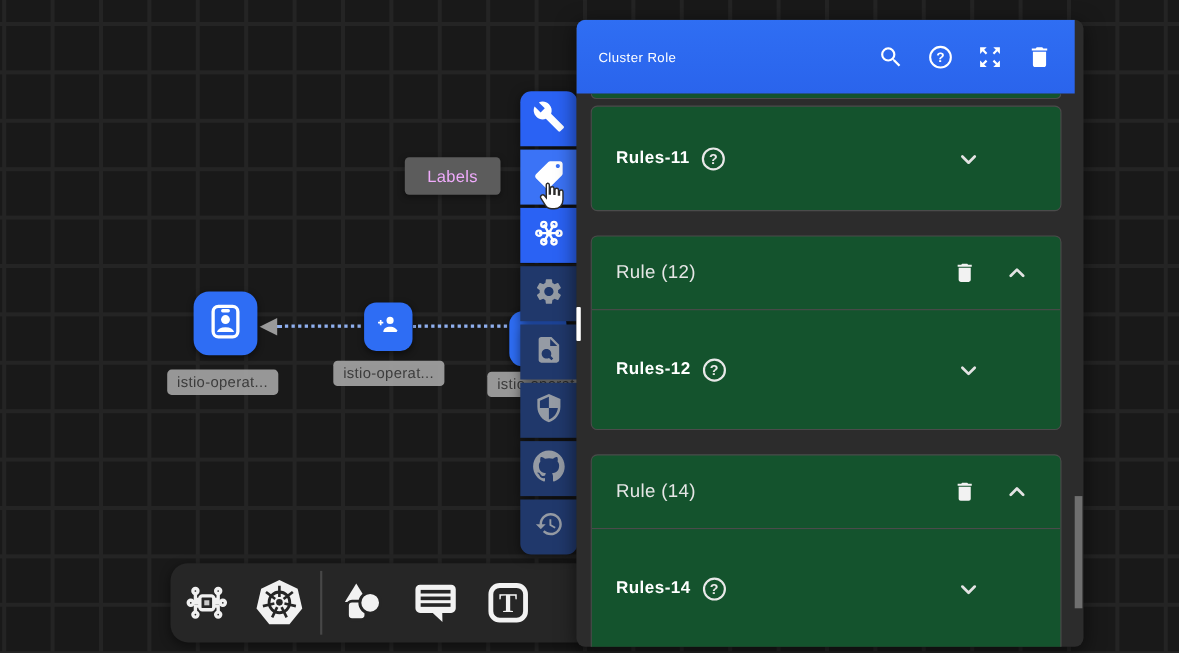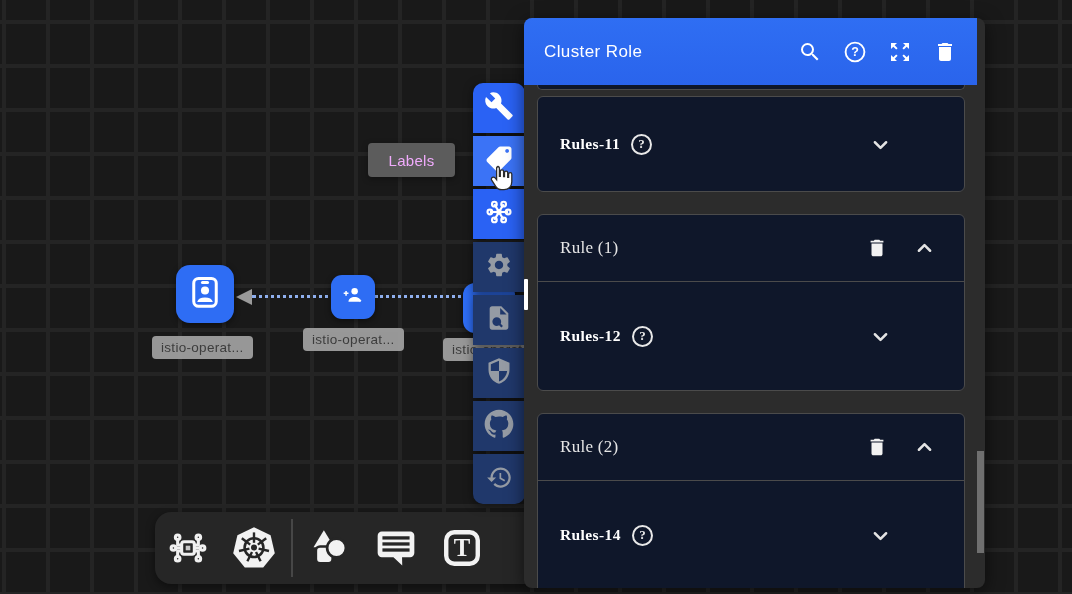--- a/index.html
+++ b/index.html
@@ -36,25 +36,25 @@
   #bottom-toolbar { position:absolute; left:155px; top:512px; width:388px; height:72px; background:#262626; border-radius:16px;
     display:flex; align-items:center; box-shadow:0 3px 10px rgba(0,0,0,.45); }
   .bt-btn { width:66px; height:64px; display:flex; align-items:center; justify-content:center; color:#f0f0f0; cursor:pointer; }
   .bt-divider { width:2px; height:58px; background:#474747; margin:0 4px; }
 
   
   #panel { position:absolute; left:524px; top:18px; width:461px; height:570px; background:#2c2c2c; border-radius:8px; overflow:hidden;
     box-shadow:0 4px 18px rgba(0,0,0,.55); }
   #panel-header { position:absolute; left:0; top:0; width:453px; height:67px; background:linear-gradient(180deg,#2f6ef3,#2a64ec);
     display:flex; align-items:center; padding:0 20px; }
-  #panel-title { color:#ffffff; font-size:17px; letter-spacing:.4px; flex:0 0 auto; }
+  #panel-title { color:#ffffff; font-size:12px; letter-spacing:.4px; flex:0 0 auto; }
   #panel-header .spacer { flex:1; }
   .hdr-icon { width:24px; height:24px; margin-left:21px; color:#ffffff; display:flex; align-items:center; justify-content:center; cursor:pointer; }
   #panel-body { position:absolute; left:0; top:67px; width:453px; bottom:0; }
-  .card { margin:0 12px 0 13px; background:#0f172a; border:1px solid #4b4b4b; border-radius:6px; overflow:hidden;font-family:Liberation Serif, serif; }
+  .card { margin:0 12px 0 13px; background:#14532d; border:1px solid #4b4b4b; border-radius:6px; overflow:hidden; }
   .card-sliver { height:5px; border-top:none; border-radius:0 0 6px 6px; }
   .card-gap22 { margin-top:22px; }
   .card-gap6 { margin-top:6px; }
   .rule-header { height:67px; display:flex; align-items:center; padding:0 26px 0 22px; border-bottom:1px solid #4b4b4b; }
   .rule-title { color:#e6e6e6; font-size:17px; letter-spacing:.3px; flex:0 0 auto; }
   .rule-header .spacer, .field-row .spacer { flex:1; }
   .icon-btn { display:flex; align-items:center; justify-content:center; cursor:pointer; color:#f0f0f0; }
   .rule-header .trash-btn { width:24px; height:24px; margin-right:22px; }
   .field-row { display:flex; align-items:center; padding:0 70px 0 22px; }
   .field-row.h96 { height:94px; }
@@ -250,21 +250,21 @@
           <span class="icon-btn">
             <svg viewBox="0 0 24 24" width="27" height="27">
                 <path d="M7 10l5 5 5-5" fill="none" stroke="#e3e3e3" stroke-width="2.2" stroke-linecap="round" stroke-linejoin="round"></path>
               </svg>
           </span>
         </div>
       </div>
 
       <div class="card card-gap22">
         <div class="rule-header">
-          <span class="rule-title">Rule (1)</span>
+          <span class="rule-title">Rule (12)</span>
           <span class="spacer"></span>
           <span class="icon-btn trash-btn">
             <svg viewBox="0 0 24 24" width="22" height="22" fill="#f2f2f2">
                 <path d="M6 19c0 1.1.9 2 2 2h8c1.1 0 2-.9 2-2V7H6v12zM19 4h-3.5l-1-1h-5l-1 1H5v2h14V4z"></path>
               </svg>
           </span>
           <span class="icon-btn">
             <svg viewBox="0 0 24 24" width="27" height="27">
                 <path d="M7 14l5-5 5 5" fill="none" stroke="#e3e3e3" stroke-width="2.2" stroke-linecap="round" stroke-linejoin="round"></path>
               </svg>
@@ -277,21 +277,21 @@
           <span class="icon-btn">
             <svg viewBox="0 0 24 24" width="27" height="27">
                 <path d="M7 10l5 5 5-5" fill="none" stroke="#e3e3e3" stroke-width="2.2" stroke-linecap="round" stroke-linejoin="round"></path>
               </svg>
           </span>
         </div>
       </div>
 
       <div class="card card-gap22" style="height:200px;">
         <div class="rule-header">
-          <span class="rule-title">Rule (2)</span>
+          <span class="rule-title">Rule (14)</span>
           <span class="spacer"></span>
           <span class="icon-btn trash-btn">
             <svg viewBox="0 0 24 24" width="22" height="22" fill="#f2f2f2">
                 <path d="M6 19c0 1.1.9 2 2 2h8c1.1 0 2-.9 2-2V7H6v12zM19 4h-3.5l-1-1h-5l-1 1H5v2h14V4z"></path>
               </svg>
           </span>
           <span class="icon-btn">
             <svg viewBox="0 0 24 24" width="27" height="27">
                 <path d="M7 14l5-5 5 5" fill="none" stroke="#e3e3e3" stroke-width="2.2" stroke-linecap="round" stroke-linejoin="round"></path>
               </svg>

